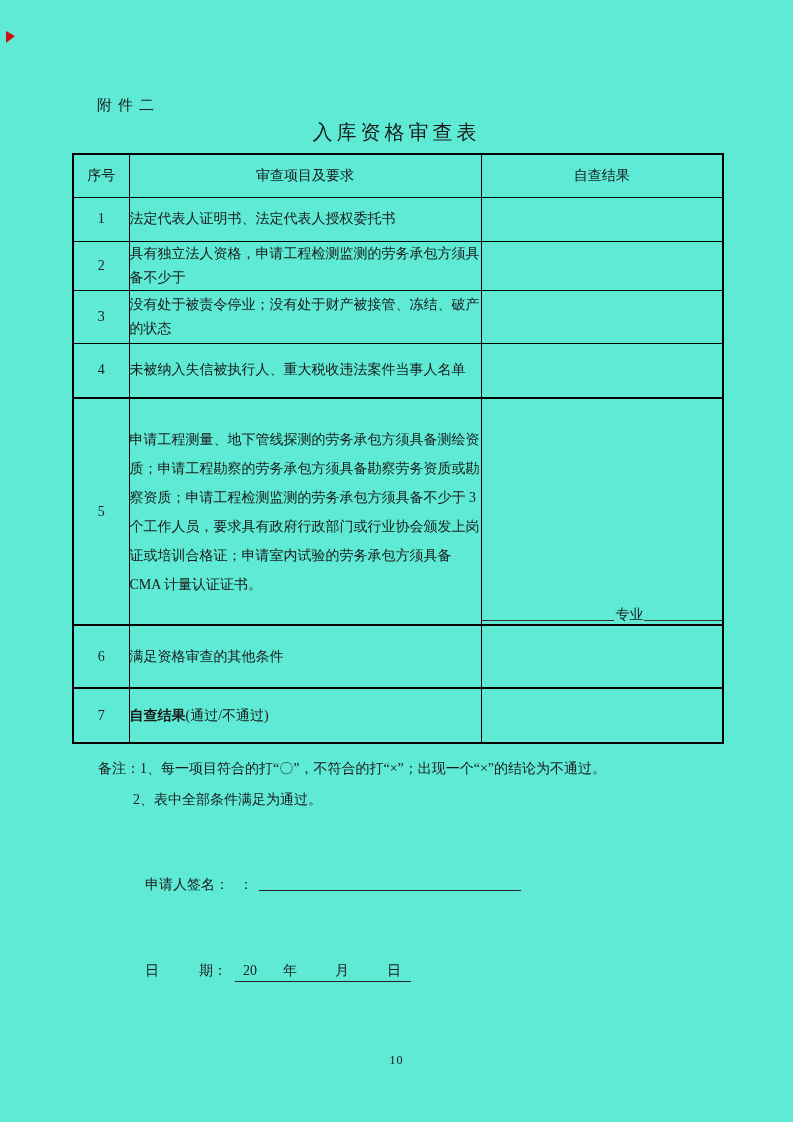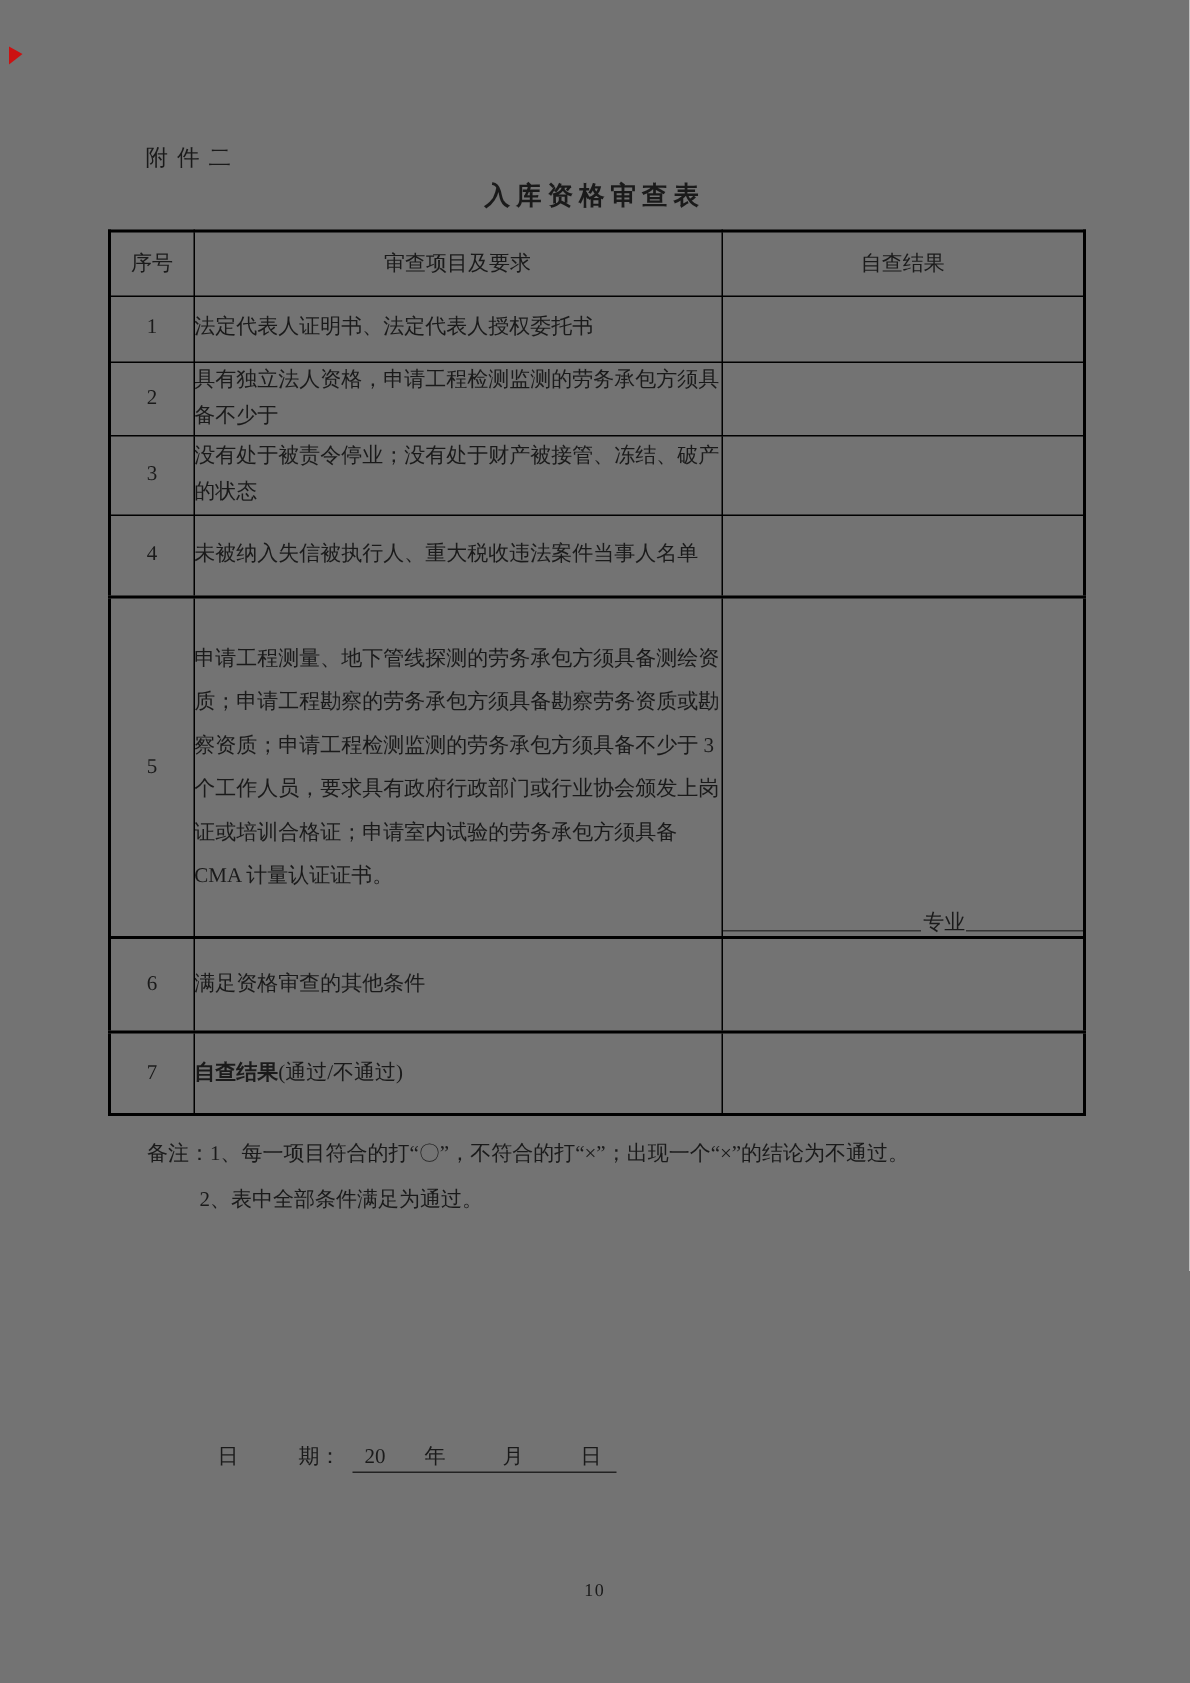--- a/index.html
+++ b/index.html
@@ -1,37 +1,37 @@
 <!DOCTYPE html>
 <html><head>
 <meta charset="utf-8">
 <style>
   html,body { margin:0; padding:0; background:#ffffff; }
   .page {
     position:relative;
     width:793px; height:1122px;
-    background:#737373;
+    background:#5eead4;
     font-family:"Liberation Serif","DejaVu Serif",serif;
     color:#1a1a1a;
     overflow:hidden;
   }
   .red-marker {
     position:absolute; left:6px; top:31px;
     width:0; height:0;
     border-left:9px solid #cc1111;
     border-top:5px solid transparent;
     border-bottom:7px solid transparent;
   }
   .attachment {
     position:absolute; left:97px; top:96px;
     font-size:15px; letter-spacing:6px;
   }
   .doc-title {
     position:absolute; left:0; top:119px; width:100%;
-    text-align:center; font-size:17px; font-weight:bold; letter-spacing:4px;
+    text-align:center; font-size:20px; font-weight:normal; letter-spacing:4px;
   }
   table.review-table {
     position:absolute; left:72px; top:153px;
     width:650px; table-layout:fixed; border-collapse:collapse;
     border:2px solid #000;
   }
   .review-table td, .review-table th {
     border:1px solid #000;
     font-size:14px; font-weight:normal;
     padding:0; vertical-align:middle;
@@ -145,20 +145,23 @@
       <td class="no-cell">7</td>
       <td class="item-cell"><span class="bold">自查结果</span><span>(通过/不通过)</span></td>
       <td></td>
     </tr>
   </tbody>
     </table>
 
   <div class="note1"><span>备注：</span><span>1、每一项目符合的打“〇”，不符合的打“×”；出现一个“×”的结论为不通过。</span></div>
   <div class="note2">2、表中全部条件满足为通过。</div>
 
+  <div class="sig-row">
+    <span>申请人签名：</span><span class="sig-colon">：</span><span class="sig-line"></span>
+  </div>
 
   <div class="date-row">
     <span>日</span><span class="date-qi">期：</span><span class="date-underline"><span>20</span><span class="d-nian">年</span><span class="d-yue">月</span><span class="d-ri2">日</span></span>
   </div>
 
   <div class="page-number">10</div>
 
 </div>
 
 </body></html>

